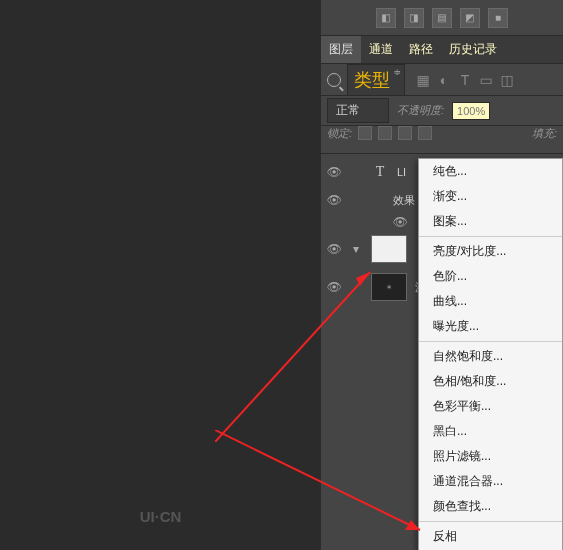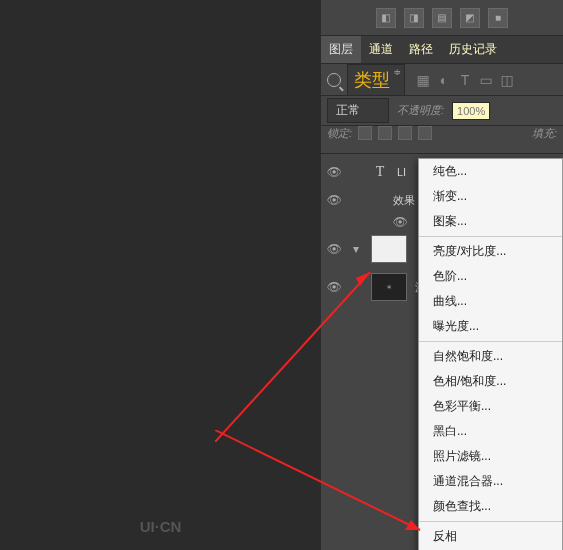--- a/index.html
+++ b/index.html
@@ -1,18 +1,18 @@
 <!DOCTYPE html>
 <html><head>
 <meta charset="utf-8">
 <style>
 * { margin: 0; padding: 0; box-sizing: border-box; font-family: "Microsoft YaHei", sans-serif; }
 body { width: 563px; height: 550px; background: #2a2a2a; position: relative; overflow: hidden; }
 .canvas { position: absolute; left: 0; top: 0; width: 321px; height: 550px; background: #2b2b2b; }
-.logo { position: absolute; bottom: 15px; left: 50%; transform: translateX(-50%); color: #555; font-size: 15px; font-weight: bold; }
+.logo { position: absolute; bottom: 25px; left: 50%; transform: translateX(-50%); color: #555; font-size: 15px; font-weight: bold; }
 .right-panel { position: absolute; left: 321px; top: 0; width: 242px; height: 550px; background: #454545; }
 .icon-row { height: 36px; display: flex; align-items: center; justify-content: center; gap: 8px; border-bottom: 1px solid #2a2a2a; }
 .tool-icon { width: 20px; height: 20px; background: #5a5a5a; border: 1px solid #6a6a6a; display: flex; align-items: center; justify-content: center; color: #aaa; font-size: 10px; }
 .panel-tabs { height: 28px; display: flex; align-items: center; background: #3a3a3a; border-bottom: 1px solid #2a2a2a; }
 .tab { padding: 0 8px; height: 100%; display: flex; align-items: center; font-size: 12px; color: #fef9c3; cursor: pointer; }
 .tab.active { background: #535353; color: #e0e0e0; }
 .filter-row { height: 32px; display: flex; align-items: center; padding: 0 6px; gap: 6px; border-bottom: 1px solid #2a2a2a; }
 .search-ico { width: 14px; height: 14px; border: 1.5px solid #b0b0b0; border-radius: 50%; position: relative; }
 .search-ico::after { content: ''; position: absolute; right: -4px; bottom: -4px; width: 5px; height: 1.5px; background: #b0b0b0; transform: rotate(45deg); }
 .type-dd { background: #3a3a3a; color: #eab308; font-size: 18px; padding: 3px 14px 3px 6px; border: 1px solid #2a2a2a; position: relative; }

